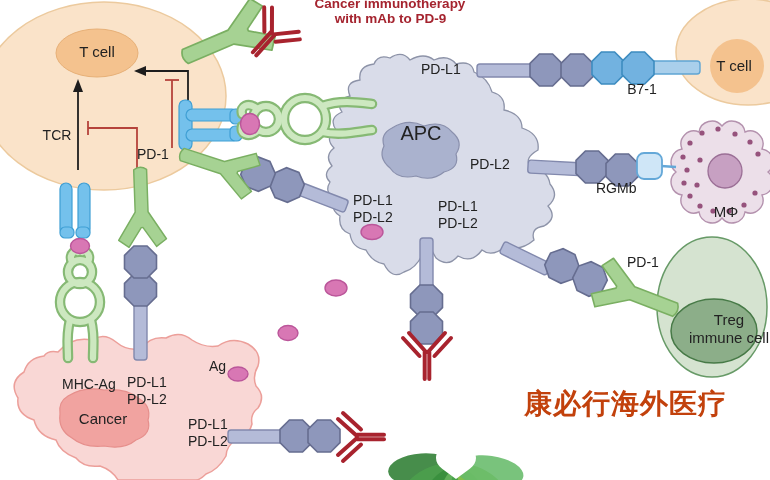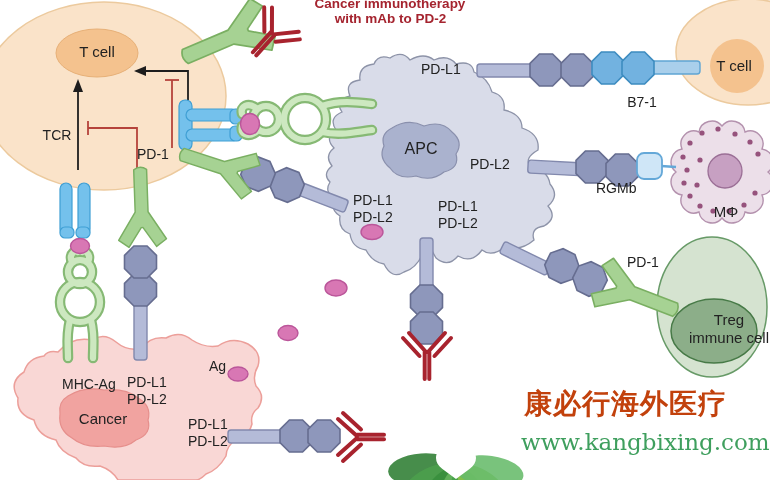--- a/index.html
+++ b/index.html
@@ -256,31 +256,31 @@
     <ellipse cx="-33" cy="0" rx="30" ry="15" transform="translate(456,467) rotate(-60)" fill="#388e3c"></ellipse>
     <ellipse cx="-33" cy="0" rx="30" ry="15" transform="translate(456,467) rotate(-88)" fill="#66b45f"></ellipse>
     <ellipse cx="-33" cy="0" rx="30" ry="15" transform="translate(456,467) rotate(-116)" fill="#459f49"></ellipse>
     <ellipse cx="-33" cy="0" rx="30" ry="15" transform="translate(456,467) rotate(-144)" fill="#8bc34a"></ellipse>
     <ellipse cx="-34" cy="0" rx="34" ry="16" transform="translate(456,467) rotate(-172)" fill="#66bb6a"></ellipse>
     <path d="M 456,455 c -5,-11 -20,-8 -20,3 c 0,9 9,12 20,21 c 11,-9 20,-12 20,-21 c 0,-11 -15,-14 -20,-3 Z" fill="#ffffff" fill-opacity="1"></path>
   </g>
 </svg>
 
 <div class="lbl title-red ctr" style="left:300px;top:-4px;width:180px;">Cancer immunotherapy</div>
-<div class="lbl title-red ctr" style="left:318px;top:11px;width:145px;">with mAb to PD-2</div>
+<div class="lbl title-red ctr" style="left:318px;top:11px;width:145px;">with mAb to PD-9</div>
 
 <div class="lbl cellname ctr" style="left:57px;top:44px;width:80px;">T cell</div>
 <div class="lbl ctr" style="left:36px;top:127px;width:42px;">TCR</div>
 <div class="lbl" style="left:137px;top:146px;width:44px;">PD-1</div>
 
 <div class="lbl" style="left:421px;top:61px;width:52px;">PD-L1</div>
-<div class="lbl ctr" style="left:616px;top:94px;width:52px;">B7-1</div>
+<div class="lbl ctr" style="left:616px;top:81px;width:52px;">B7-1</div>
 <div class="lbl cellname ctr" style="left:699px;top:58px;width:70px;">T cell</div>
 
-<div class="lbl ctr" style="left:391px;top:141px;width:60px;font-size:16px;">APC</div>
+<div class="lbl ctr" style="left:391px;top:125px;width:60px;font-size:20px;">APC</div>
 <div class="lbl" style="left:470px;top:156px;width:52px;">PD-L2</div>
 <div class="lbl" style="left:596px;top:180px;width:54px;">RGMb</div>
 <div class="lbl cellname ctr" style="left:702px;top:161px;width:48px;margin-top:43px;">MΦ</div>
 
 <div class="lbl" style="left:353px;top:192px;">PD-L1
 PD-L2</div>
 <div class="lbl" style="left:438px;top:198px;">PD-L1
 PD-L2</div>
 
 <div class="lbl" style="left:627px;top:254px;width:44px;">PD-1</div>
@@ -289,15 +289,14 @@
 
 <div class="lbl" style="left:62px;top:376px;width:70px;">MHC-Ag</div>
 <div class="lbl" style="left:127px;top:374px;">PD-L1
 PD-L2</div>
 <div class="lbl" style="left:209px;top:358px;width:30px;">Ag</div>
 <div class="lbl cellname ctr" style="left:63px;top:411px;width:80px;">Cancer</div>
 <div class="lbl" style="left:188px;top:416px;">PD-L1
 PD-L2</div>
 
 <div class="lbl brand-cn" style="left:524px;top:396px;">康必行海外医疗</div>
-<div class="lbl brand-url" style="left:521px;top:434px;">www.kangbixing.com</div>
 
 </div>
 
 </body></html>

